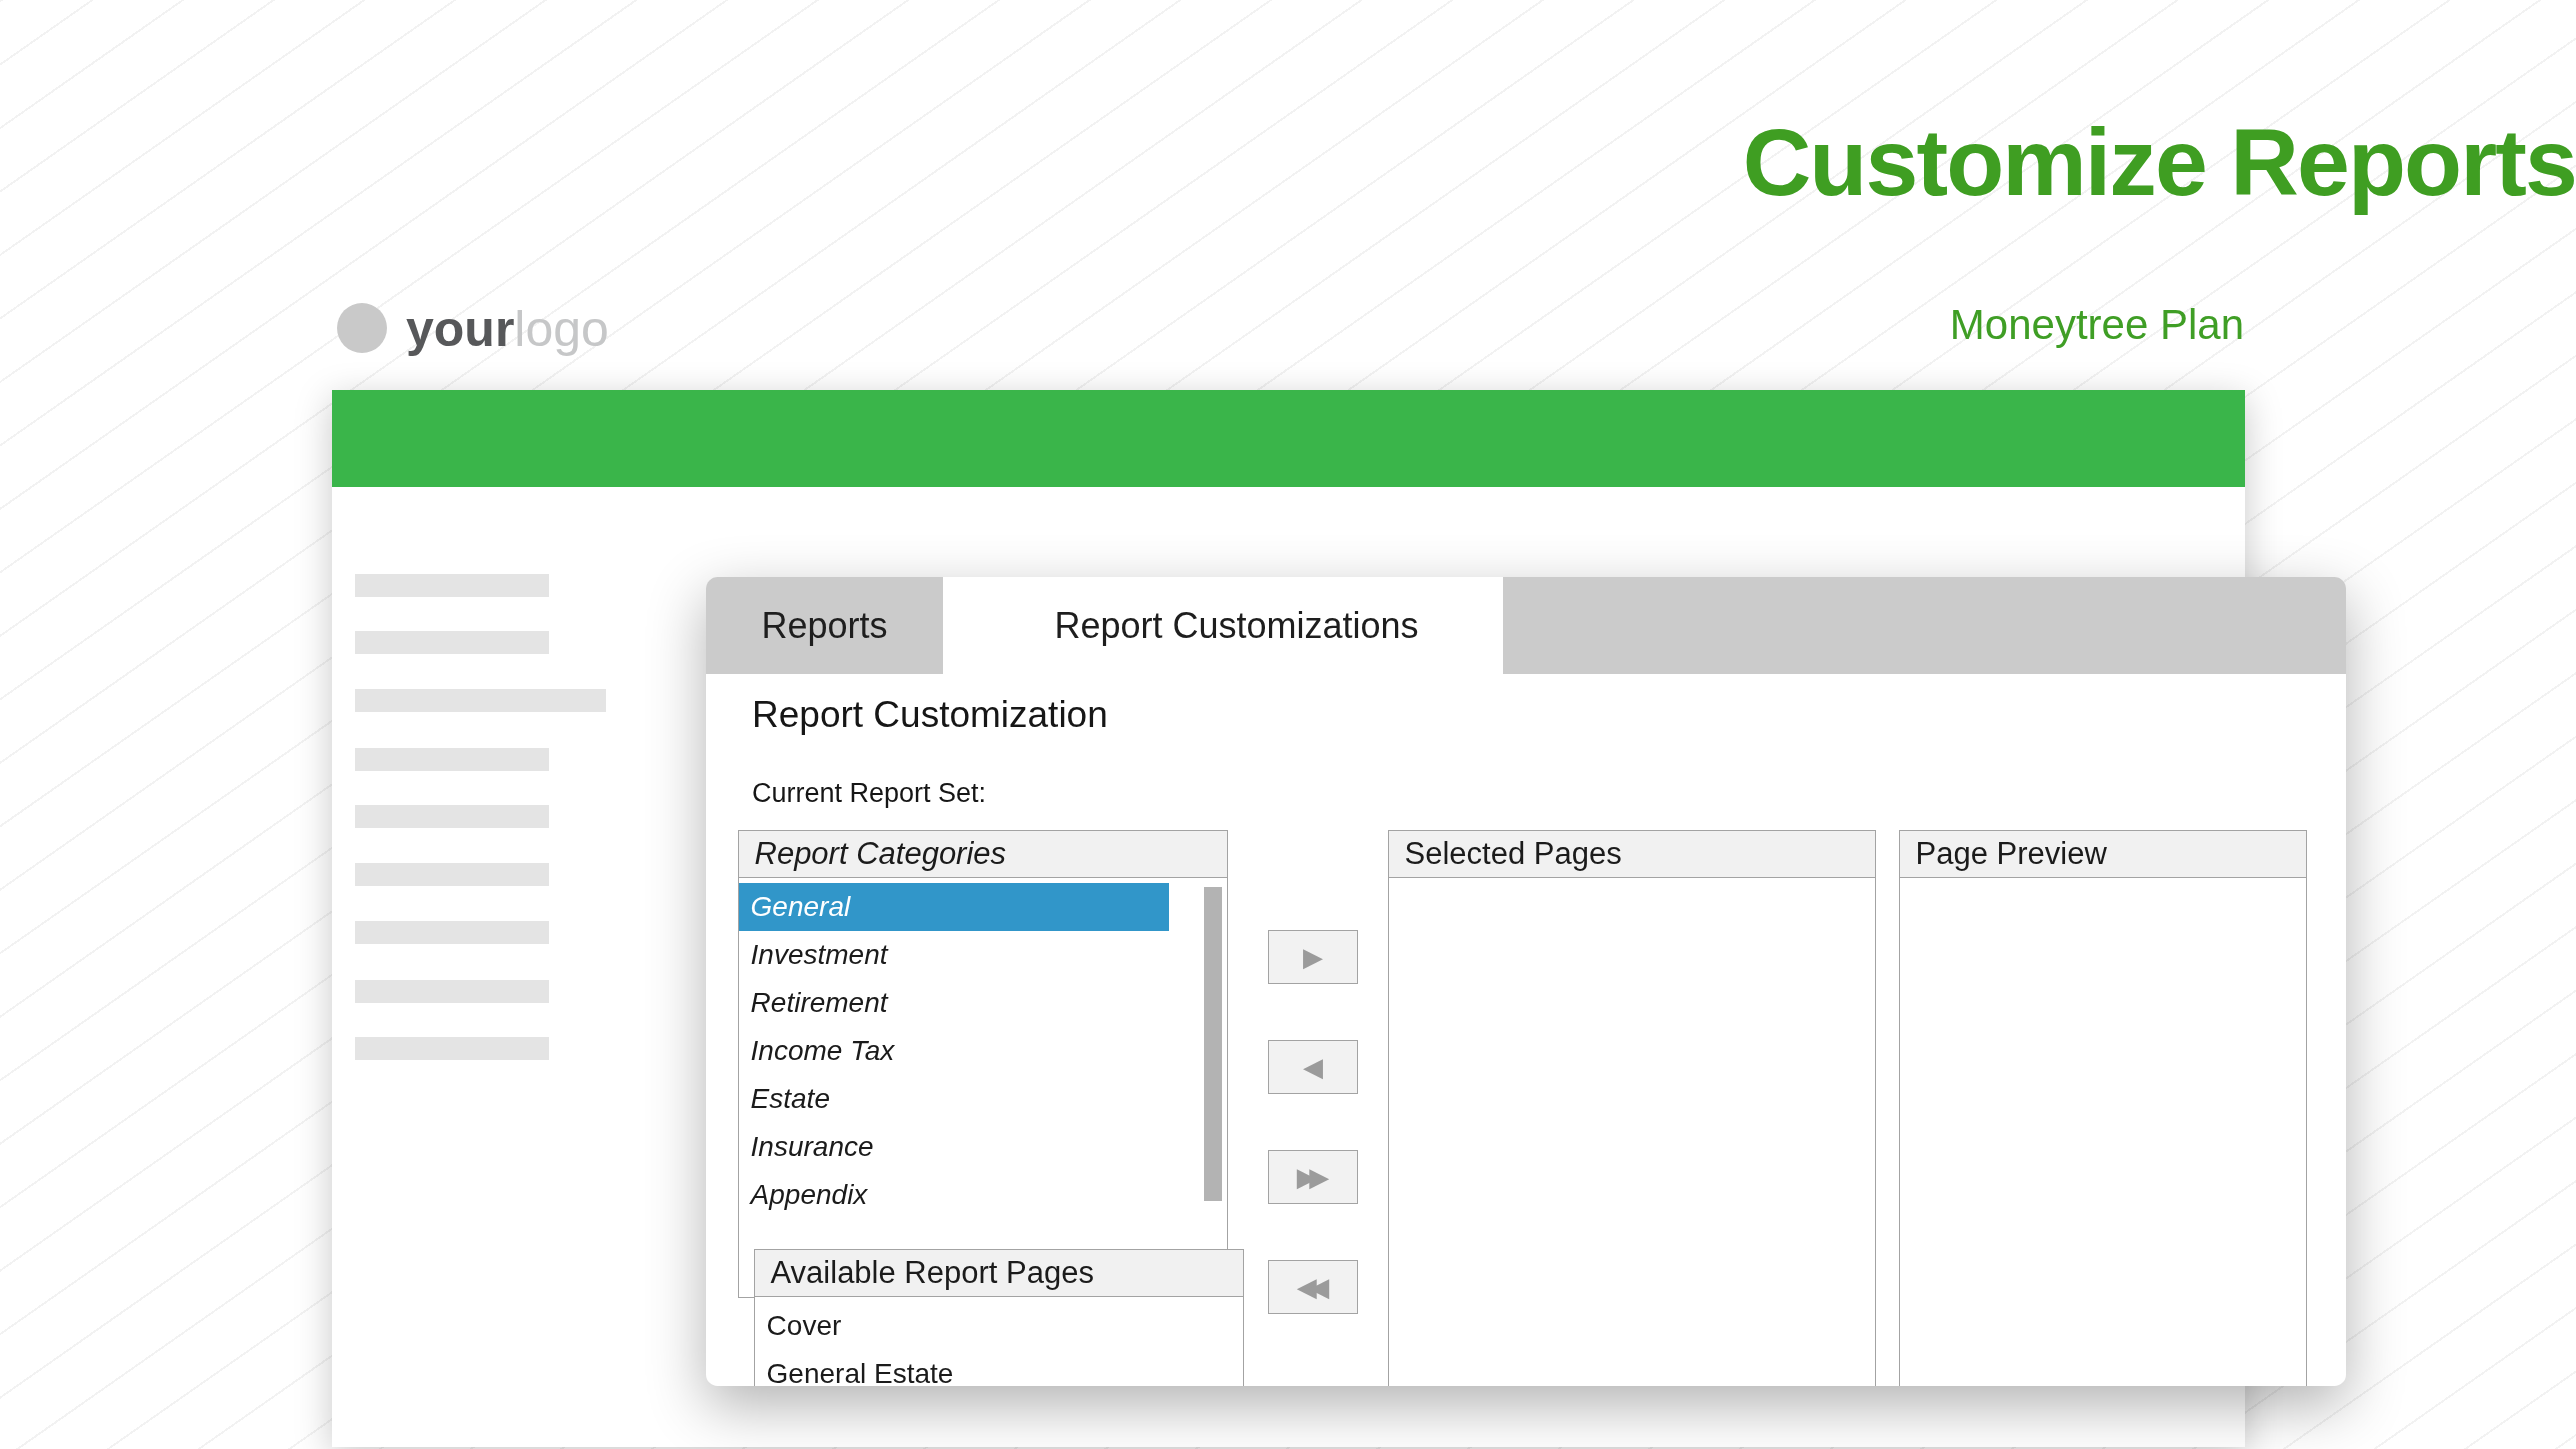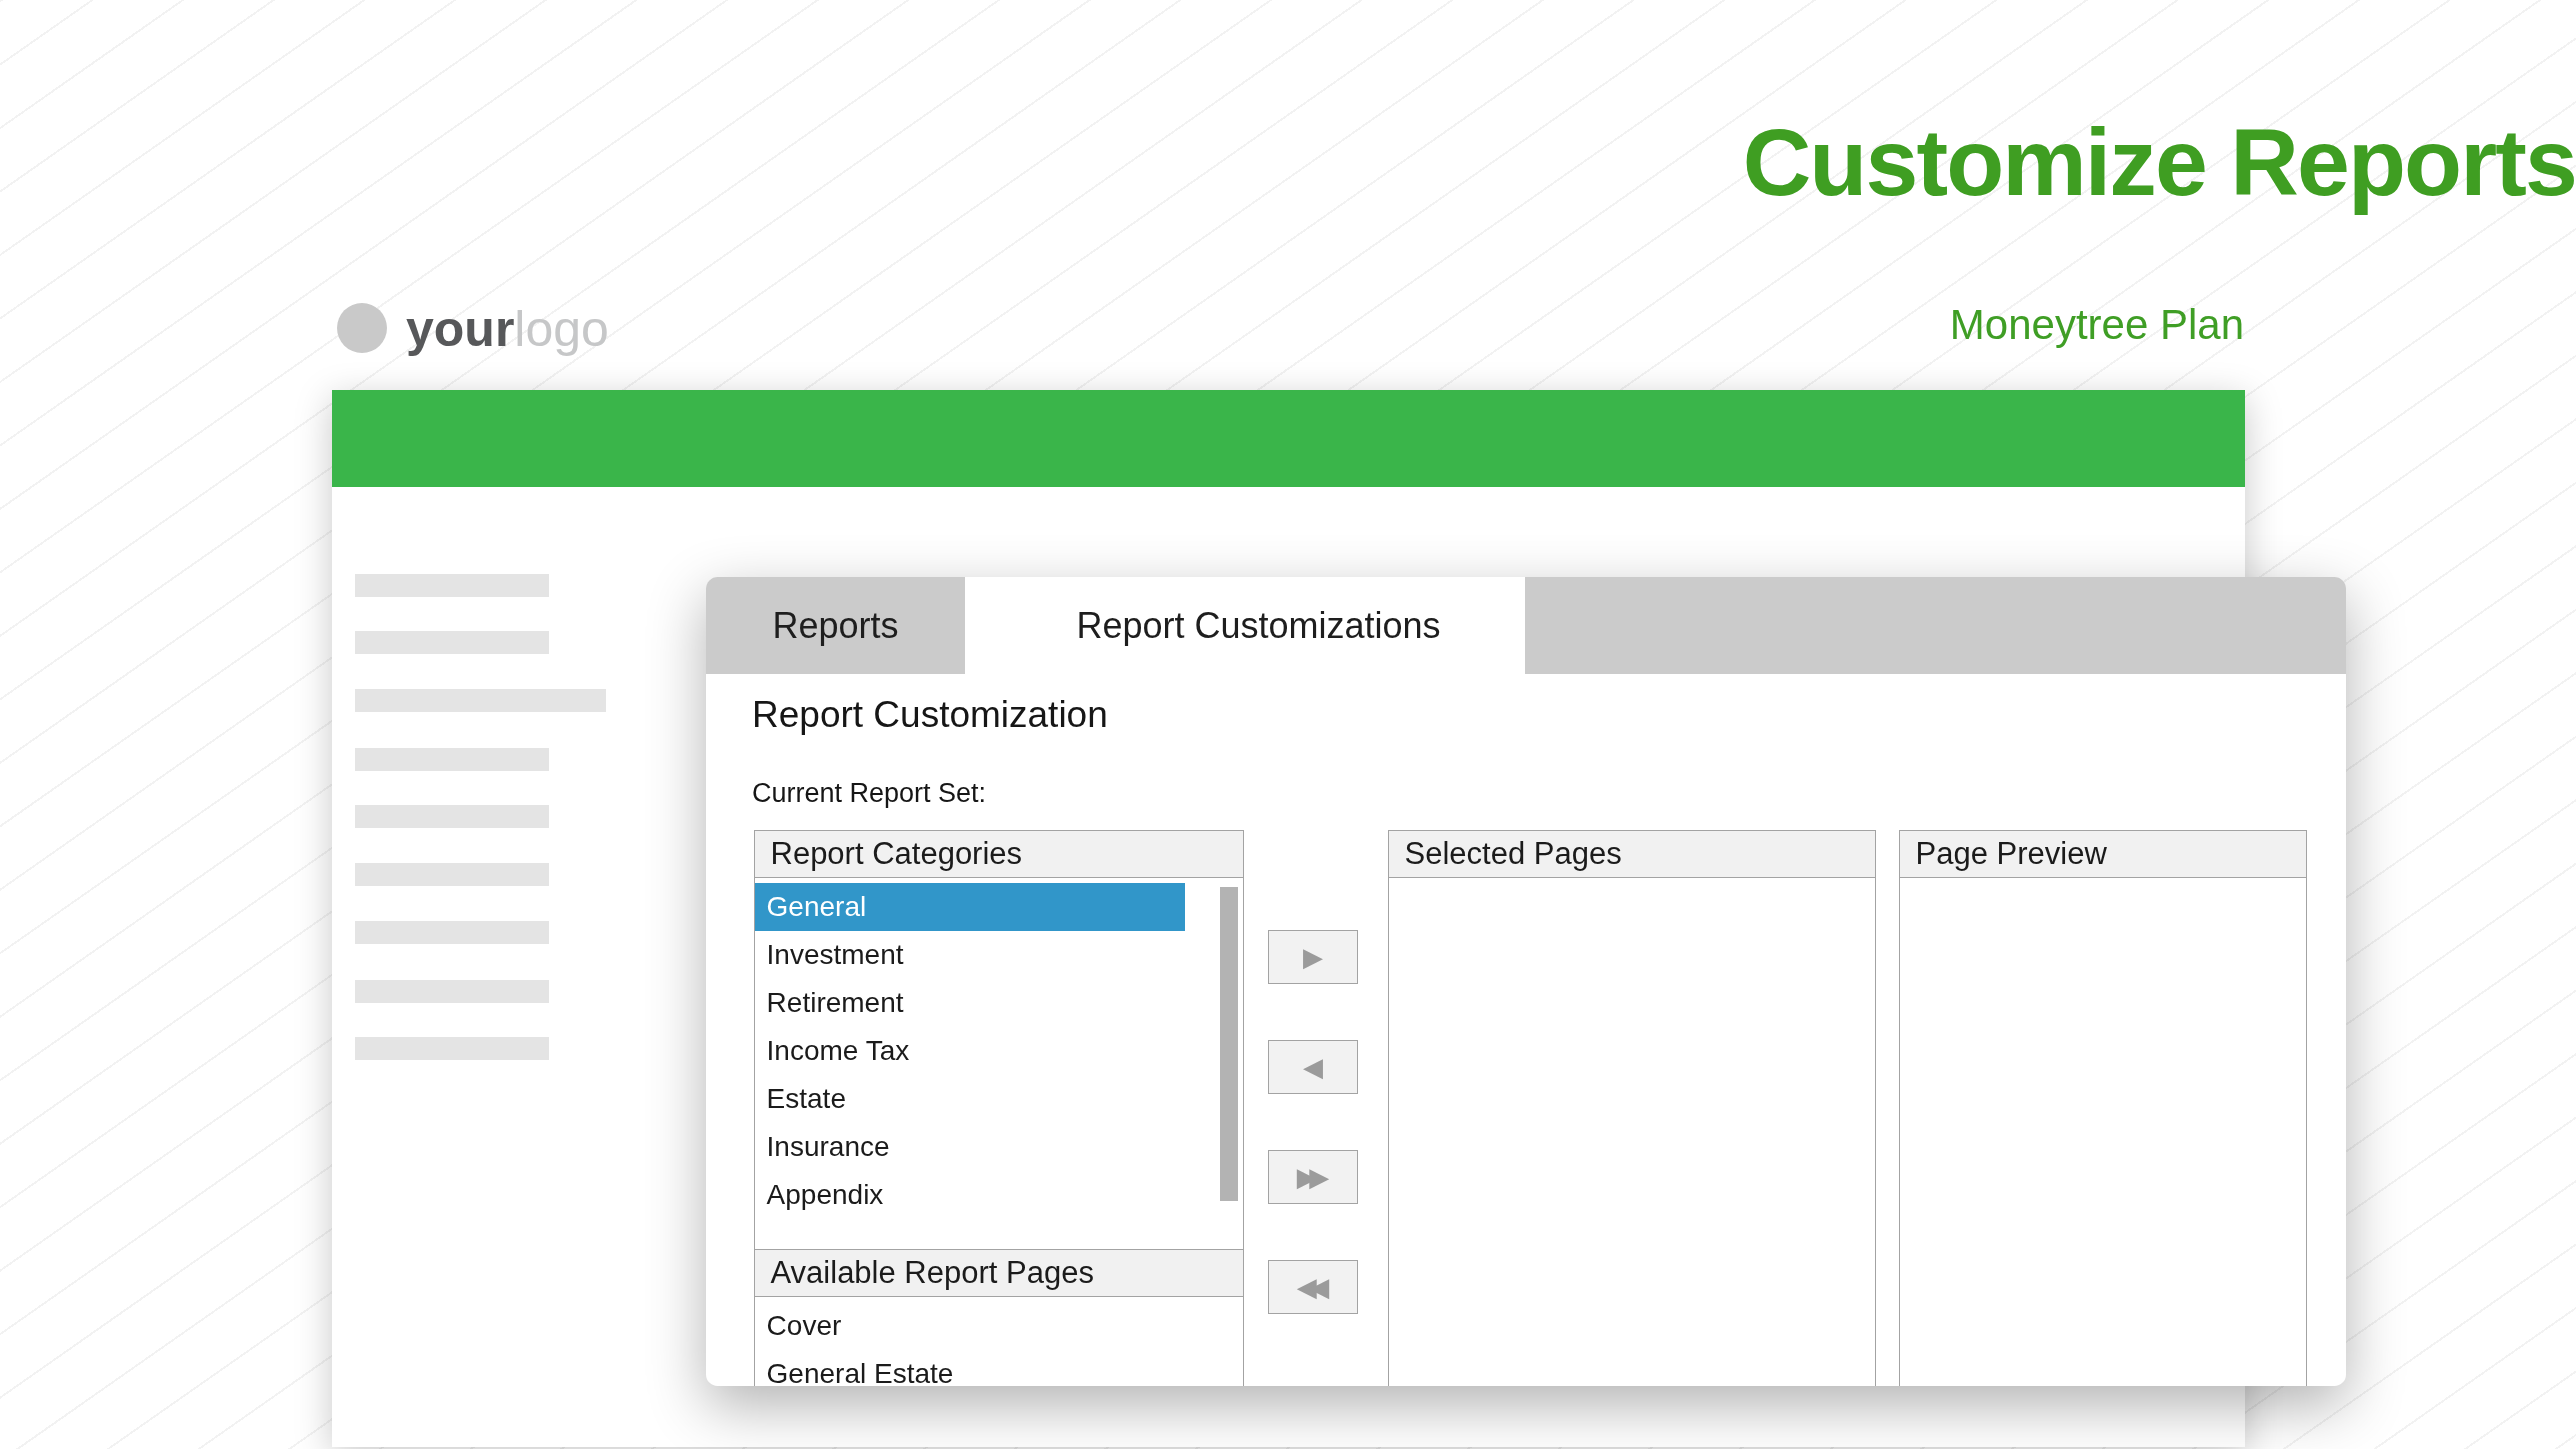--- a/index.html
+++ b/index.html
@@ -74,21 +74,21 @@
     position: absolute; left: 0; top: 0; right: 0; height: 97px;
     background: #cbcbcb;
     display: flex;
   }
   .tab {
     height: 100%;
     display: flex; align-items: center; justify-content: center;
     font-size: 36px; color: #1e1e1e;
     cursor: default;
   }
-  .tab.inactive { width: 259px; }
+  .tab.inactive { width: 237px; }
   .tab.active   { width: 533px; background: #ffffff; padding-left: 27px; }
 
   .dlg-heading {
     position: absolute; left: 46px; top: 117px;
     font-size: 37px; color: #161616;
   }
   .current-set-label {
     position: absolute; left: 46px; top: 201px;
     font-size: 27px; color: #161616;
   }
@@ -117,21 +117,21 @@
   .list-item.selected {
     background: #3196c9; color: #ffffff;
     width: calc(100% - 70px);
   }
   .scroll-thumb {
     position: absolute; right: 5.2px; top: 9px;
     width: 18px; height: 314px;
     background: #b3b3b3;
   }
 
-  .categories-box { left: 48px;  top: 253px;  width: 490px; height: 468px; }
+  .categories-box { left: 32px;  top: 253px;  width: 490px; height: 468px; font-style: italic; }
   .selected-box   { left: 682px; top: 253px; width: 488px; height: 567px; }
   .preview-box    { left: 1193px; top: 253px; width: 408px; height: 567px; }
   .available-box  { left: 48px;  top: 672px; width: 490px; height: 206px; }
 
   .move-btn {
     position: absolute; left: 562px;
     width: 88px; height: 52px;
     background: #f2f2f2;
     border: 1.9px solid #a3a3a3;
     box-sizing: content-box;

